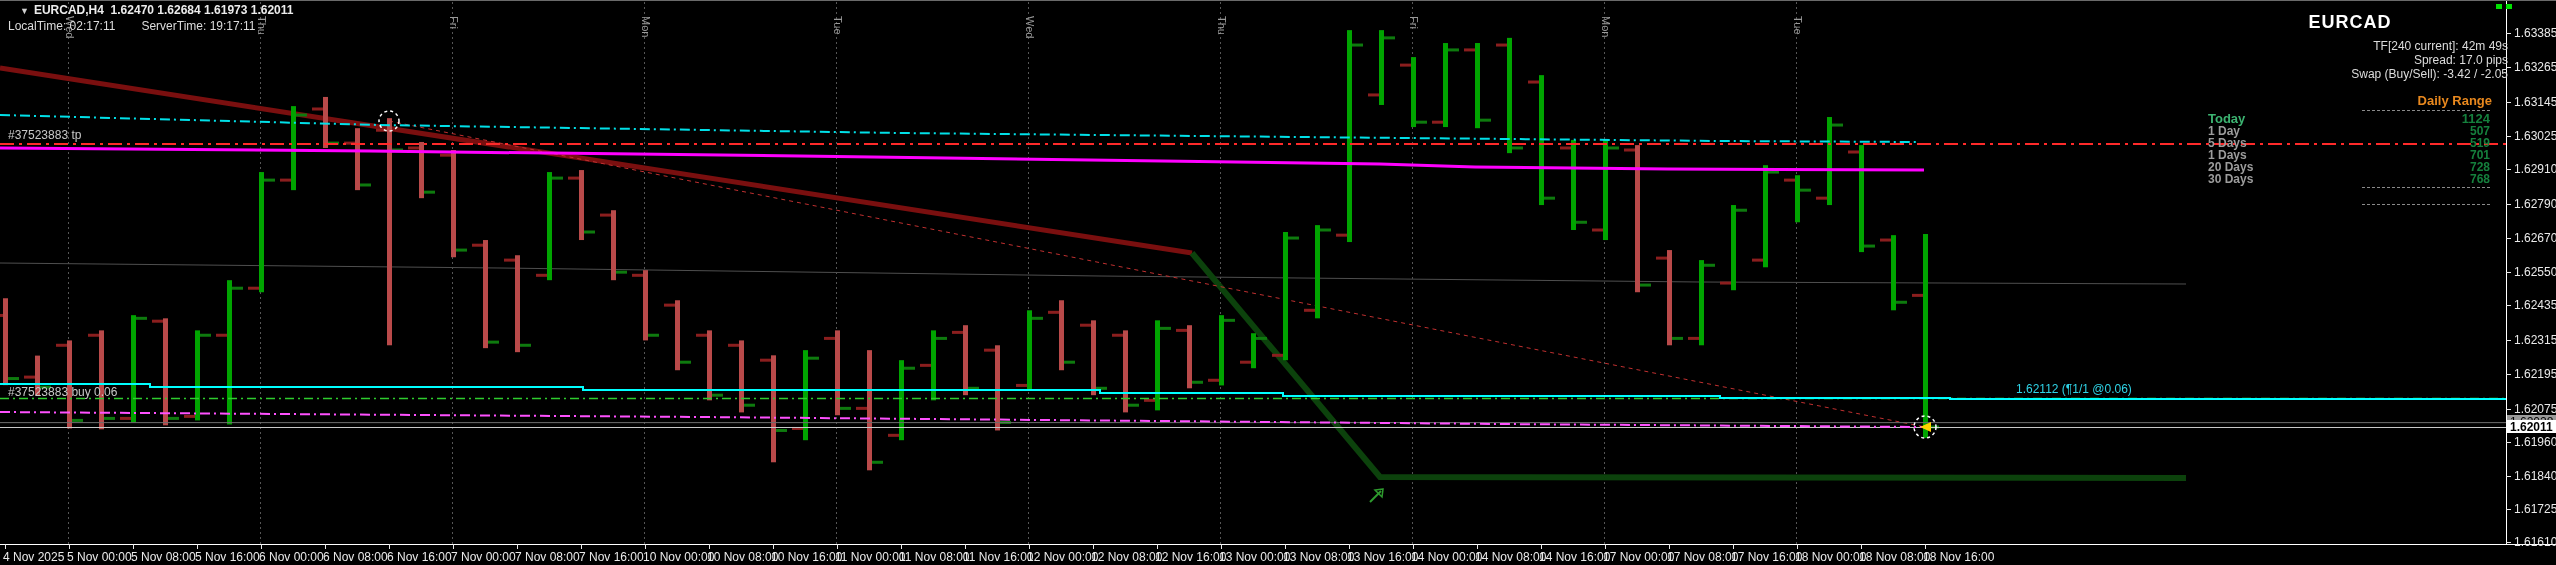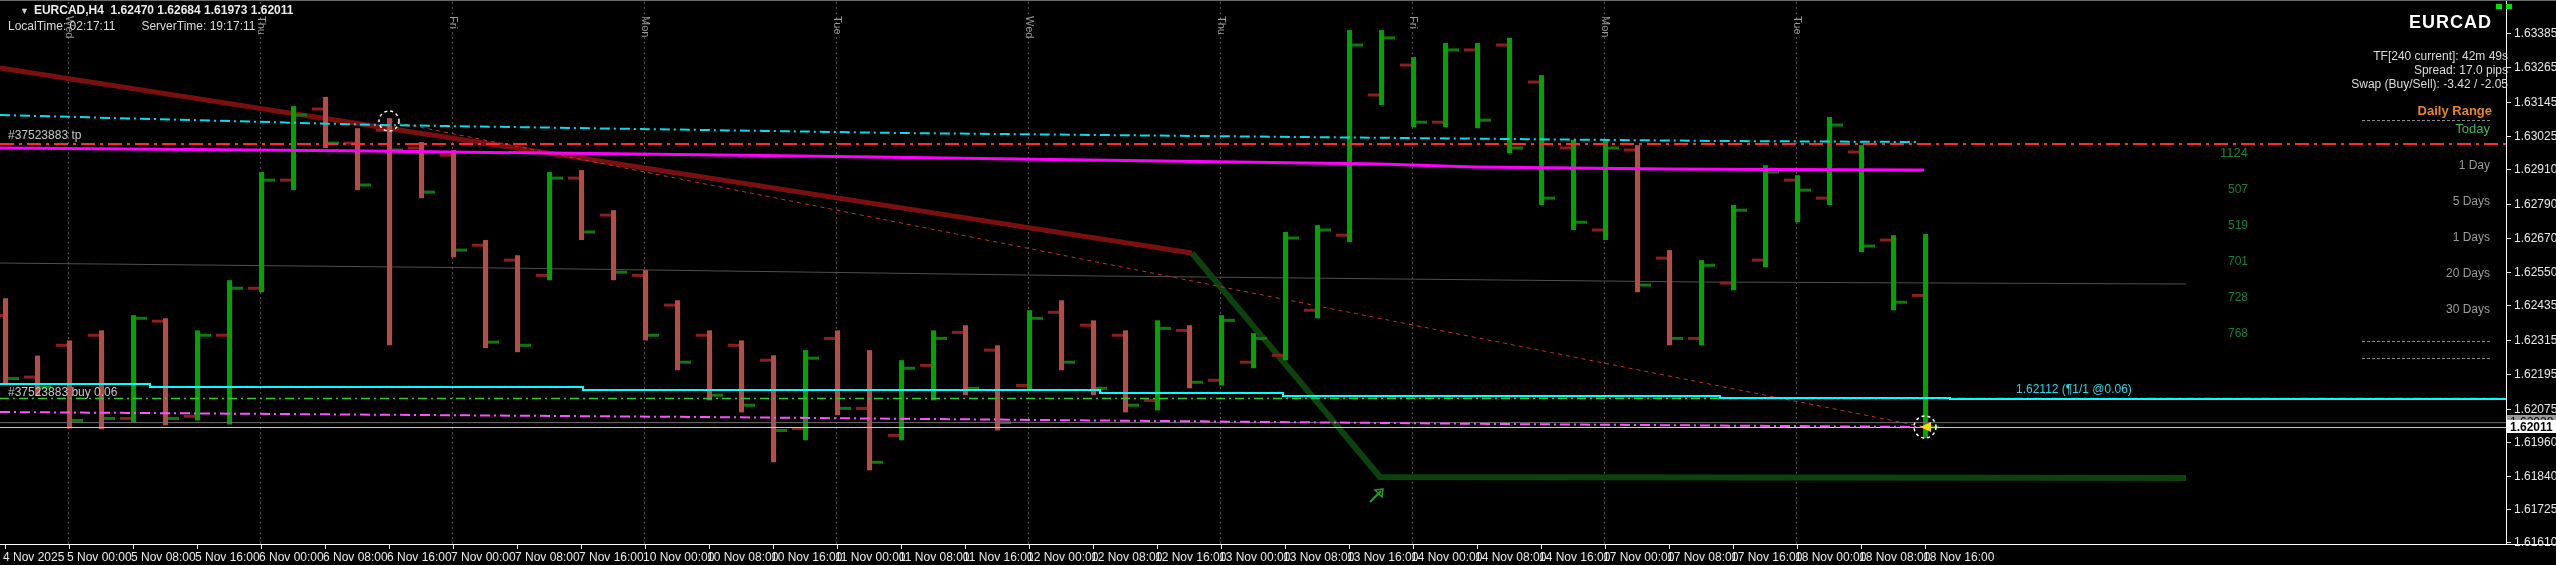--- a/index.html
+++ b/index.html
@@ -5,25 +5,25 @@
   html,body{margin:0;padding:0;background:#000;width:2556px;height:565px;overflow:hidden;}
   .screen{position:relative;width:2556px;height:565px;background:#000;
           font-family:"Liberation Sans",sans-serif;color:#e8e8e8;}
   #chart-host{position:absolute;left:0;top:0;}
   svg text{font-family:"Liberation Sans",sans-serif;}
   .hdr{position:absolute;left:20px;top:3px;font-size:12px;font-weight:bold;color:#ececec;white-space:pre;z-index:5;}
   .hdr .tri{font-size:9px;color:#d0d0d0;margin-right:5px;}
   .clock{position:absolute;left:8px;top:19px;font-size:12px;color:#dcdcdc;white-space:pre;z-index:5;}
   .clock span{margin-right:26px;margin-top:8px;}
   .panel{position:absolute;right:48px;top:12px;width:300px;text-align:right;z-index:4;}
-  .panel .title{font-size:18px;font-weight:bold;color:#ffffff;letter-spacing:1px;padding-right:16px;margin-bottom:16px;}
+  .panel .title{font-size:18px;font-weight:bold;color:#ffffff;letter-spacing:1px;padding-right:16px;margin-bottom:6px;text-align:center;}
   .panel .info{font-size:12px;color:#dcdcdc;line-height:14px;}
   .panel .dr{font-size:13px;font-weight:bold;color:#e8881e;padding-right:16px;margin-top:12px;}
   .dashsep{border-top:1px dashed #8a8a8a;width:128px;margin:2px 18px 2px auto;height:0;}
-  .rngrow{display:flex;justify-content:space-between;font-size:12px;font-weight:normal;line-height:12px;padding-right:18px;flex-direction:column;}
+  .rngrow{display:flex;justify-content:space-between;font-size:12px;font-weight:bold;line-height:12px;padding-right:18px;}
   .rngrow .lab{color:#9c9c9c;}
   .rngrow .val{color:#15803d;width:40px;text-align:right;}
   .rngrow.today .lab{color:#3cb371;font-size:13px;}
   .rngrow.today .val{font-size:13px;}
   .dot{position:absolute;top:4px;width:6px;height:5px;background:#00e000;z-index:6;}
 </style>
 </head>
 <body>
 
 <div class="screen">

